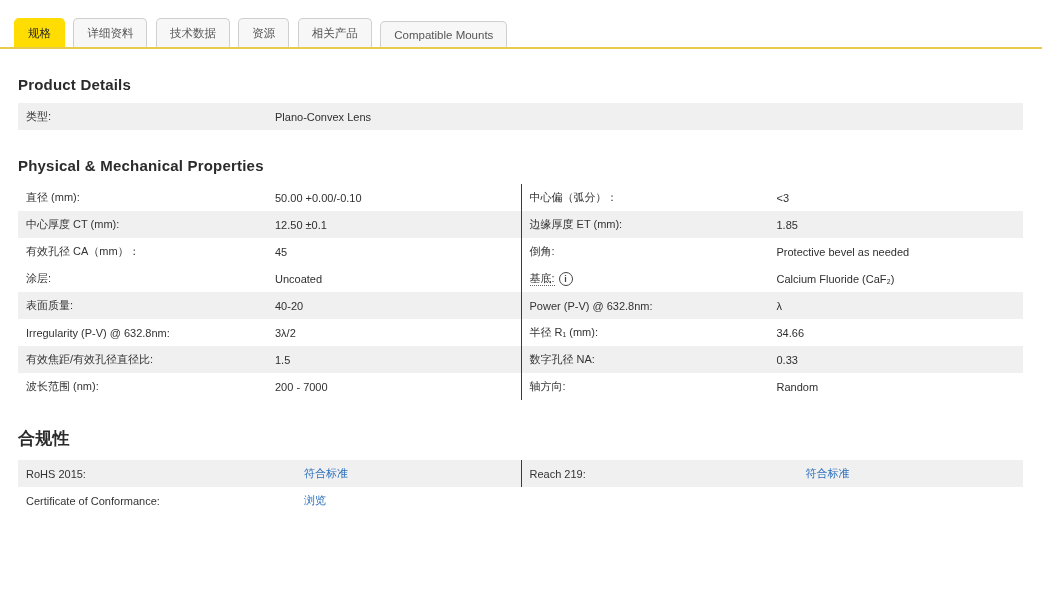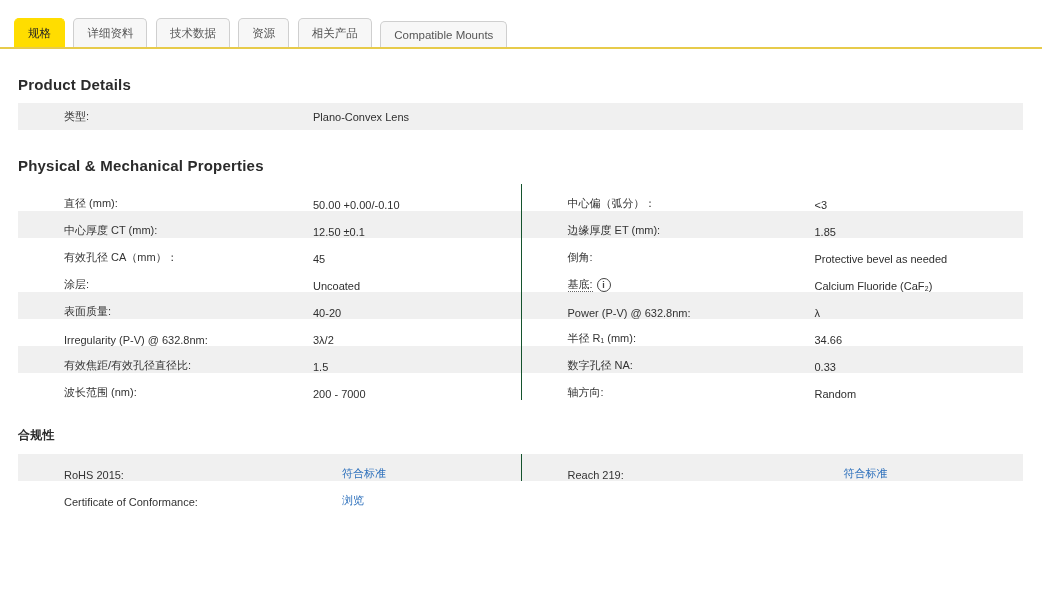--- a/index.html
+++ b/index.html
@@ -35,43 +35,42 @@
   }
   
   .content{padding:0 19px 20px 18px;}
   .section-heading{
     font-size:15px;
     font-weight:bold;
     color:#2b2b2b;
     letter-spacing:.2px;
     margin:27px 0 10px 0;
   }
-  .section-heading.cn{font-size:12px;font-family:Liberation Serif, serif;}
+  .section-heading.cn{font-size:17px;font-family:Liberation Serif, serif;}
   .spec-table{width:1005px;}
   .spec-row{
     display:flex;
     min-height:27px;
     font-size:11px;
   }
   .spec-row.gray{background:#f0f0f0;}
   .half{
     display:flex;
     flex:0 0 50%;
     box-sizing:border-box;
-    align-items:flex-end;
+    align-items:center;
     min-height:27px;
   }
   .half.right{border-left:1px solid #14532d;}
   .full{display:flex;flex:1;align-items:center;min-height:27px;}
   .lbl{
     flex:0 0 257px;
     box-sizing:border-box;
     padding-left:8px;
     color:#333;
-    margin-left:38px;
   }
   .half.right .lbl{flex:0 0 255px;}
   .val{flex:1;color:#2f2f2f;}
   .lbl-inner{display:inline;}
   .dotted{border-bottom:1px dotted #666;padding-bottom:1px;}
   a.spec-link{
     color:#2a6ebb;
     text-decoration:none;
     cursor:pointer;
     margin-left:29px;

